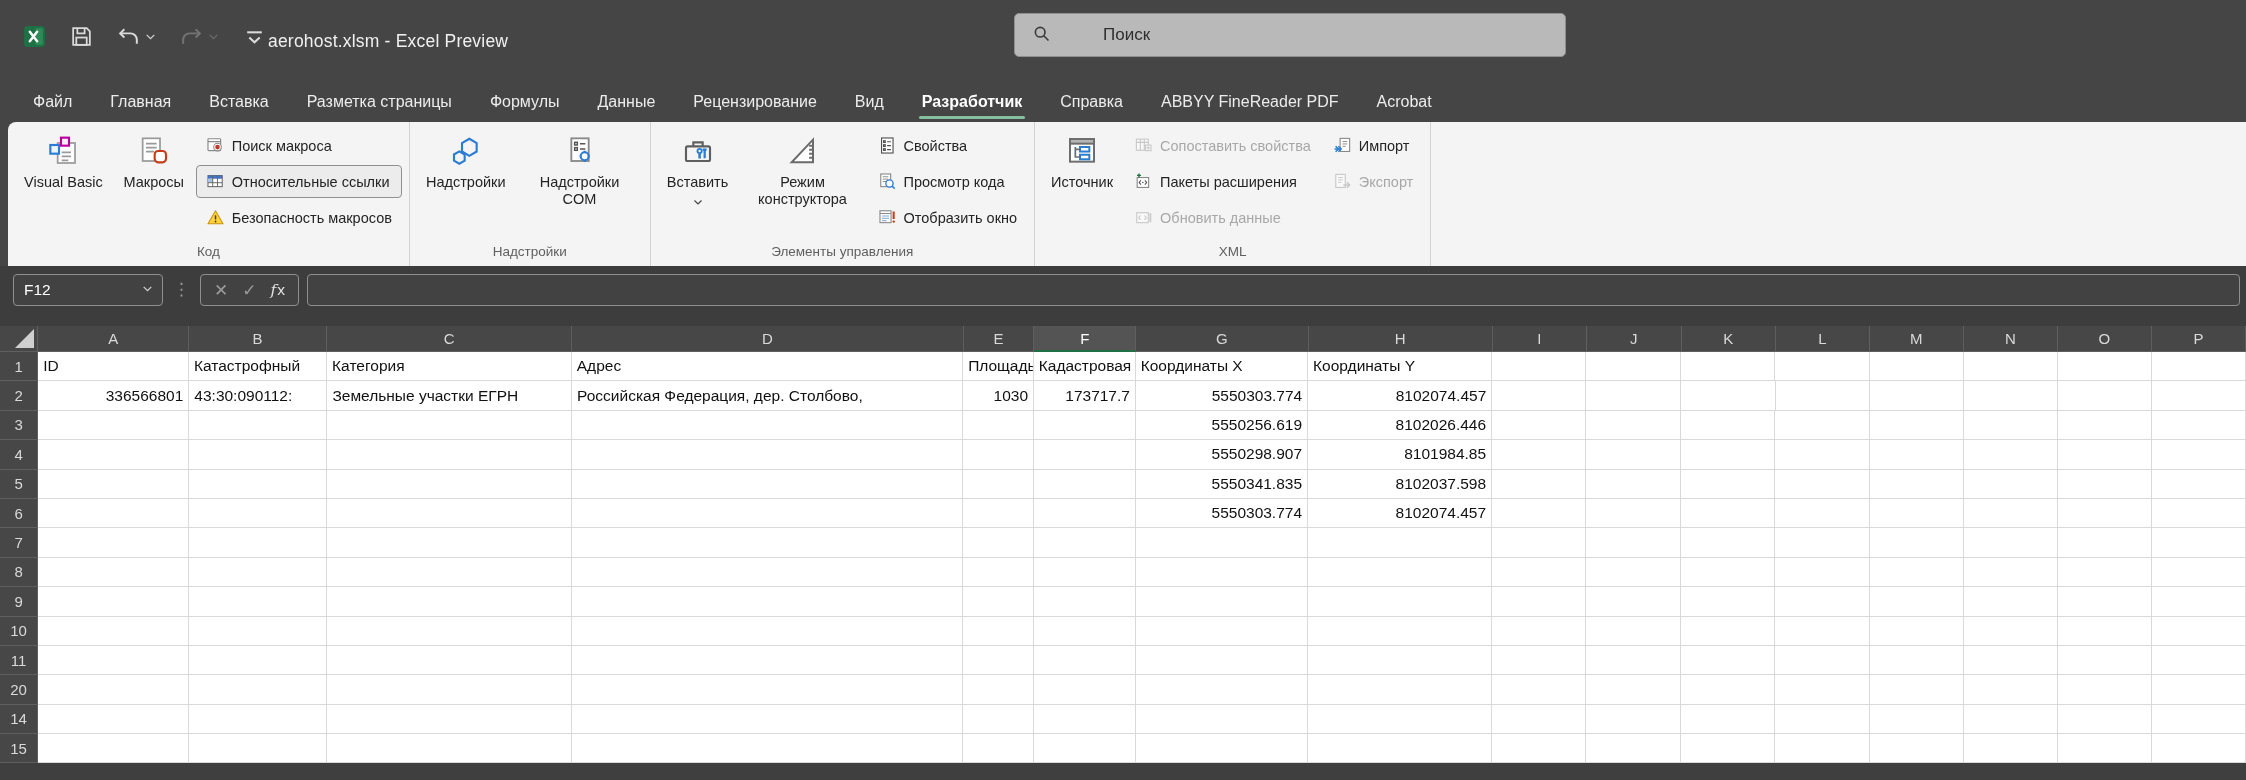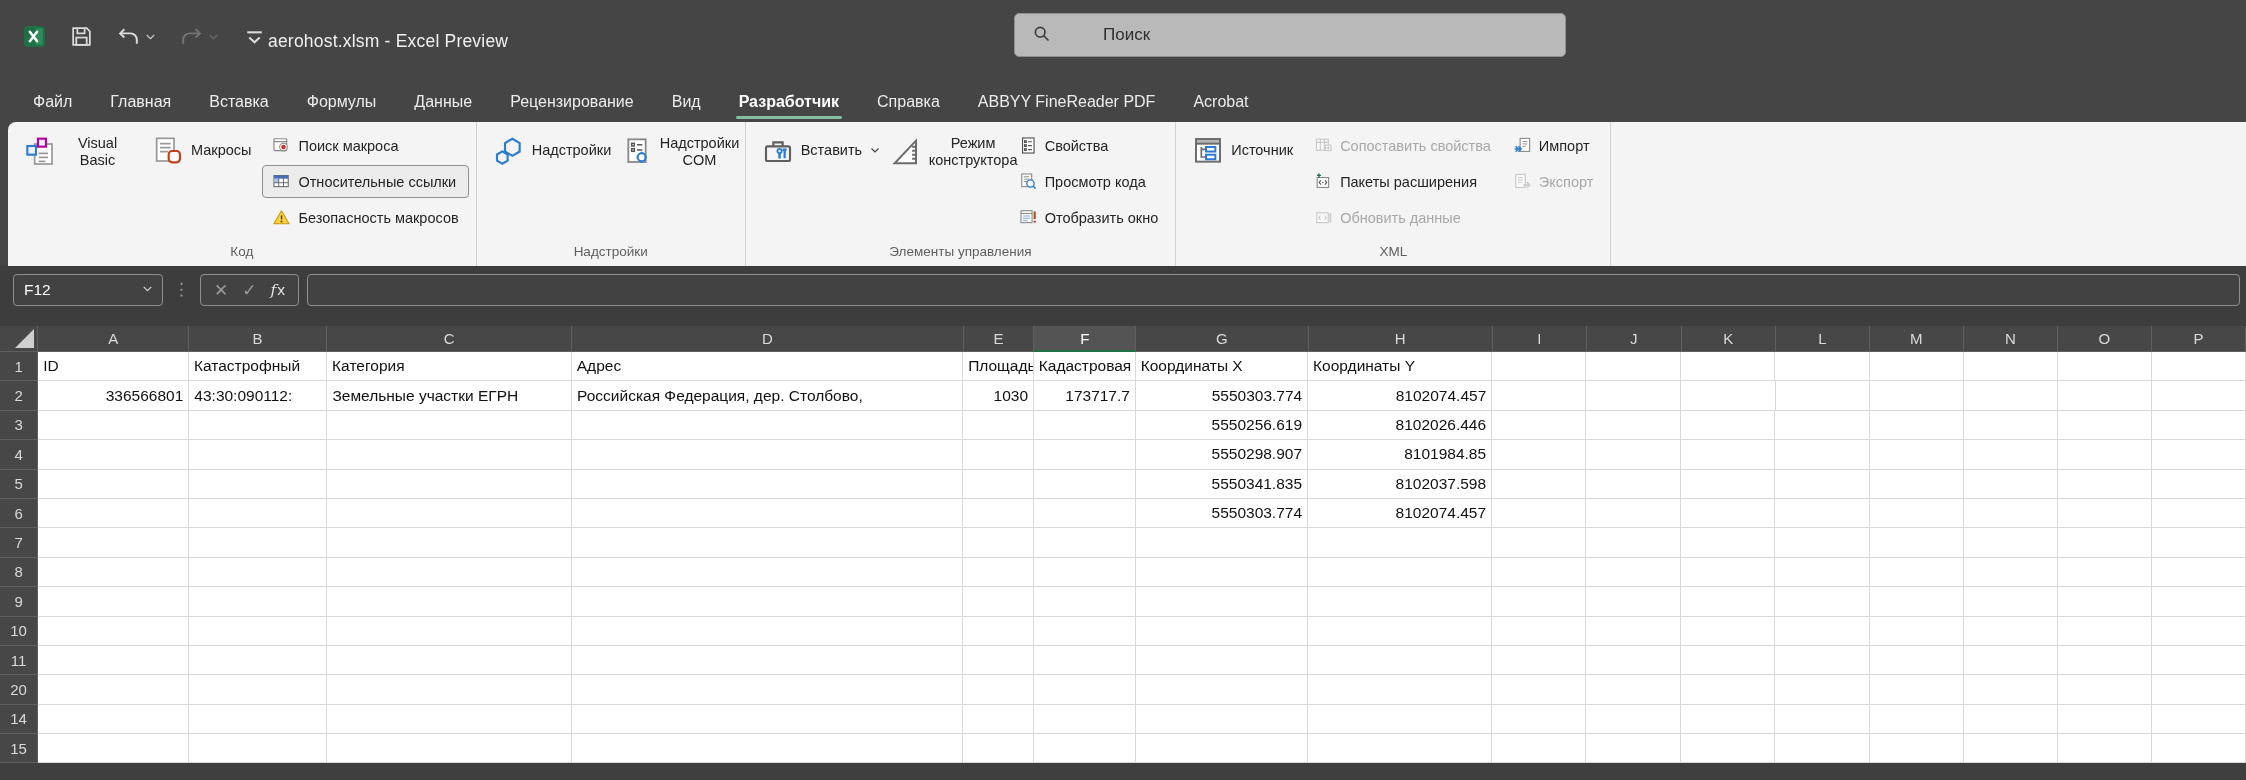--- a/index.html
+++ b/index.html
@@ -28,21 +28,21 @@
   .tab.active{font-weight:bold;color:#ffffff;}
   .tab.active::after{content:"";position:absolute;left:16px;right:16px;bottom:3px;height:3.5px;
                      border-radius:2px;background:var(--tab-underline,#86bfa0);}
 
   
   .ribbon{position:absolute;left:8px;top:122px;width:2238px;height:144px;background:#f4f4f4;
           border-radius:8px 0 0 0;display:flex;align-items:stretch;overflow:hidden;}
   .rgroup{display:flex;flex-direction:column;border-right:1px solid #d2d2d2;box-sizing:border-box;}
   .rgroup-content{flex:1;display:flex;align-items:flex-start;padding:5px 7px 0 7px;gap:2px;}
   .rgroup-label{text-align:center;font-size:13.5px;color:#5f5f5f;padding:0 6px 7px 6px;}
-  .rbtn-big{display:flex;flex-direction:row;align-items:center;gap:7px;padding:8px 9px 2px 9px;
+  .rbtn-big{display:flex;flex-direction:column;align-items:center;gap:7px;padding:8px 9px 2px 9px;
             border-radius:4px;min-width:62px;max-width:108px;}
   .rbtn-big svg{width:32px;height:32px;display:block;}
   .rbtn-big .lbl{font-size:14.5px;color:#242424;text-align:center;line-height:1.18;}
   .rbtn-big .chev{margin-top:-2px;}
   .rbtn-big .chev svg{width:12px;height:12px;color:#444;}
   .smallcol{display:flex;flex-direction:column;justify-content:flex-start;gap:3px;padding-top:2px;}
   .rbtn-small{display:flex;align-items:center;gap:7px;height:31px;padding:0 9px;border-radius:4px;
               border:1px solid transparent;font-size:14.5px;color:#242424;white-space:nowrap;}
   .rbtn-small svg{width:19px;height:19px;display:block;flex:0 0 auto;}
   .rbtn-small.pressed{border-color:#909090;background:#ececec;}
@@ -160,20 +160,23 @@
       <div class="tab">
         <span>Файл</span>
       </div>
       <div class="tab">
         <span>Главная</span>
       </div>
       <div class="tab">
         <span>Вставка</span>
       </div>
       <div class="tab">
+        <span>Разметка страницы</span>
+      </div>
+      <div class="tab">
         <span>Формулы</span>
       </div>
       <div class="tab">
         <span>Данные</span>
       </div>
       <div class="tab">
         <span>Рецензирование</span>
       </div>
       <div class="tab">
         <span>Вид</span>

